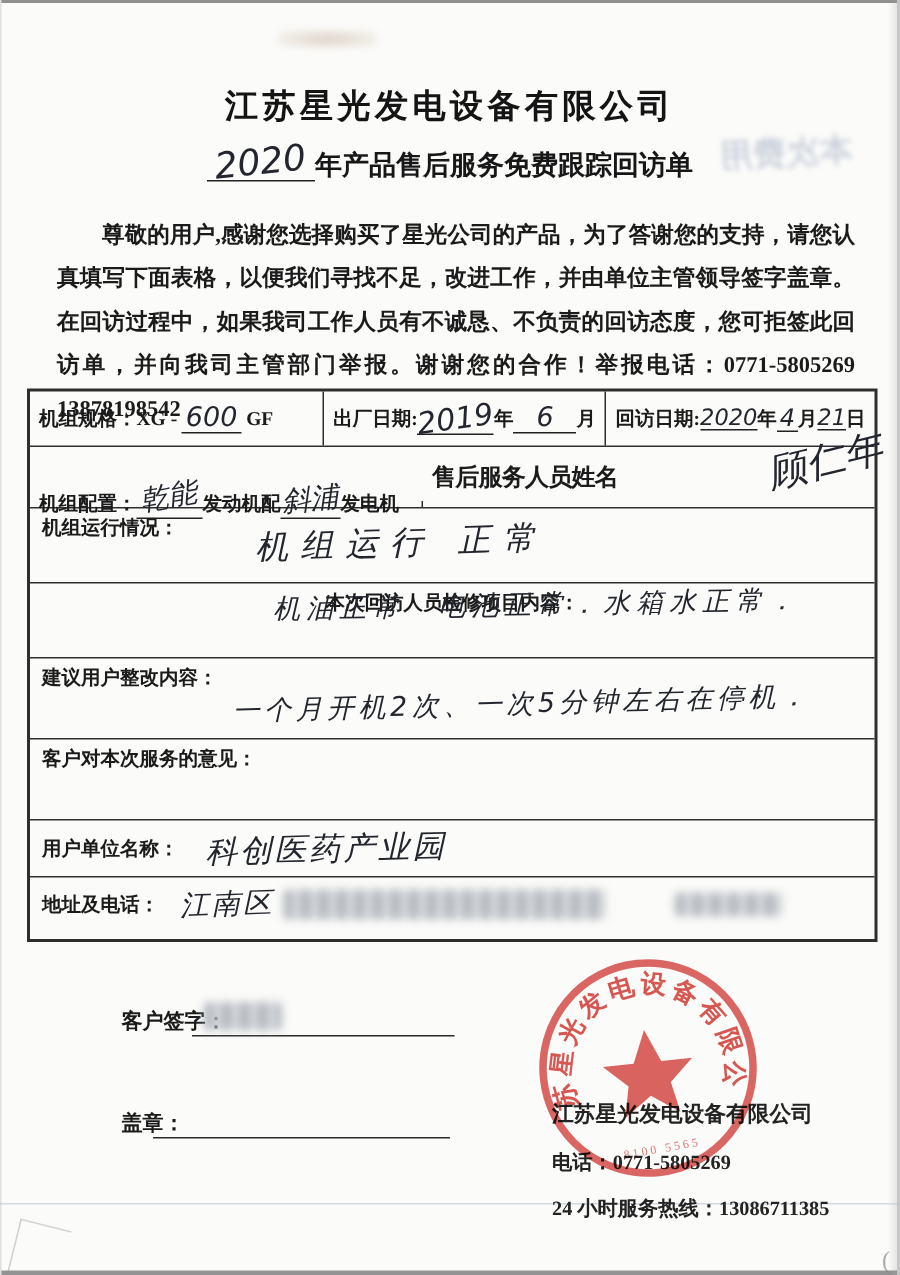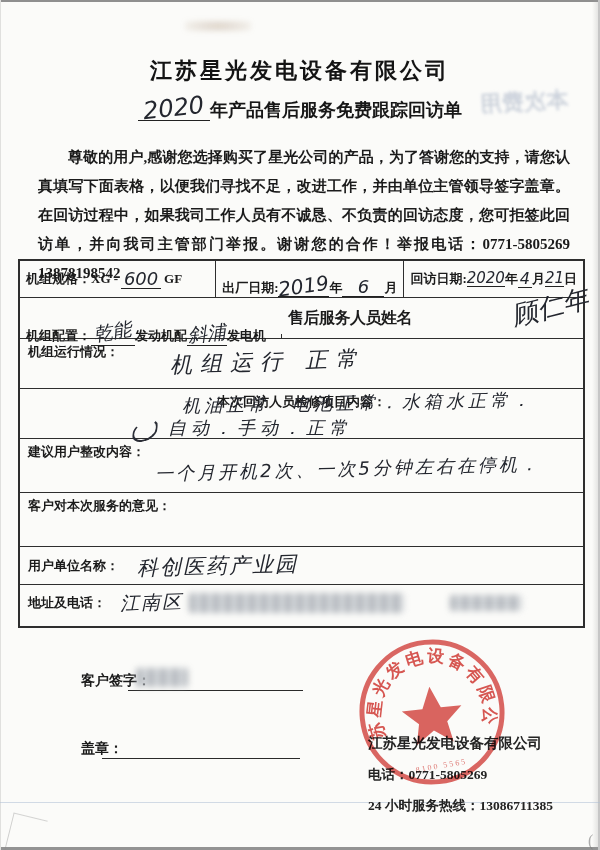--- a/index.html
+++ b/index.html
@@ -84,21 +84,21 @@
   <p class="intro">尊敬的用户,感谢您选择购买了星光公司的产品，为了答谢您的支持，请您认真填写下面表格，以便我们寻找不足，改进工作，并由单位主管领导签字盖章。在回访过程中，如果我司工作人员有不诚恳、不负责的回访态度，您可拒签此回访单，并向我司主管部门举报。谢谢您的合作！举报电话：0771-5805269　13878198542</p>
 
   <div class="grid">
 
     <div class="row" style="height:37px;">
       <div class="cell" style="width:215px;">
         <span class="lbl">机组规格：XG -</span>
         <span class="ul" style="min-width:40px;margin:0 3px;text-align:center;"><span class="hw" style="font-size:18px;">600</span></span>
         <span class="lbl">GF</span>
       </div>
-      <div class="cell" style="width:195px;align-items:flex-end;">
+      <div class="cell" style="width:195px;">
         <span class="lbl">出厂日期:</span>
         <span class="ul" style="min-width:50px;"><span class="hw" style="font-size:20px;display:inline-block;transform:rotate(-8deg);">2019</span></span>
         <span class="lbl">年</span>
         <span class="ul" style="min-width:42px;"><span class="hw" style="font-size:18px;">6</span></span>
         <span class="lbl">月</span>
       </div>
       <div class="cell" style="flex:1;">
         <span class="lbl">回访日期:</span>
         <span class="ul" style="min-width:32px;"><span class="hw" style="font-size:15px;">2020</span></span>
         <span class="lbl">年</span>
@@ -128,21 +128,20 @@
       <div class="freecell">
         <span class="lbl">机组运行情况：</span>
         <span class="hw" style="position:absolute;left:150px;top:8px;font-size:22px;letter-spacing:8px;transform:rotate(-2deg);">机组运行 正常</span>
       </div>
     </div>
 
     <div class="row" style="height:50px;text-align:center;">
       <div class="freecell">
         <span class="lbl">本次回访人员检修项目内容：</span>
         <span class="hw" style="position:absolute;left:162px;top:2px;font-size:18px;letter-spacing:4px;transform:rotate(-1deg);white-space:nowrap;">机油正常　电池正常．水箱水正常．</span>
-        <span style="position:absolute;left:112px;top:27px;white-space:nowrap;"><span class="scribble"></span><span class="hw" style="font-size:18px;letter-spacing:5px;">自动．手动．正常</span></span>
       </div>
     </div>
 
     <div class="row" style="height:54px;">
       <div class="freecell">
         <span class="lbl">建议用户整改内容：</span>
         <span class="hw" style="position:absolute;left:135px;top:18px;font-size:18px;letter-spacing:3px;transform:rotate(-1.5deg);white-space:nowrap;">一个月开机2次、一次5分钟左右在停机．</span>
       </div>
     </div>
 

